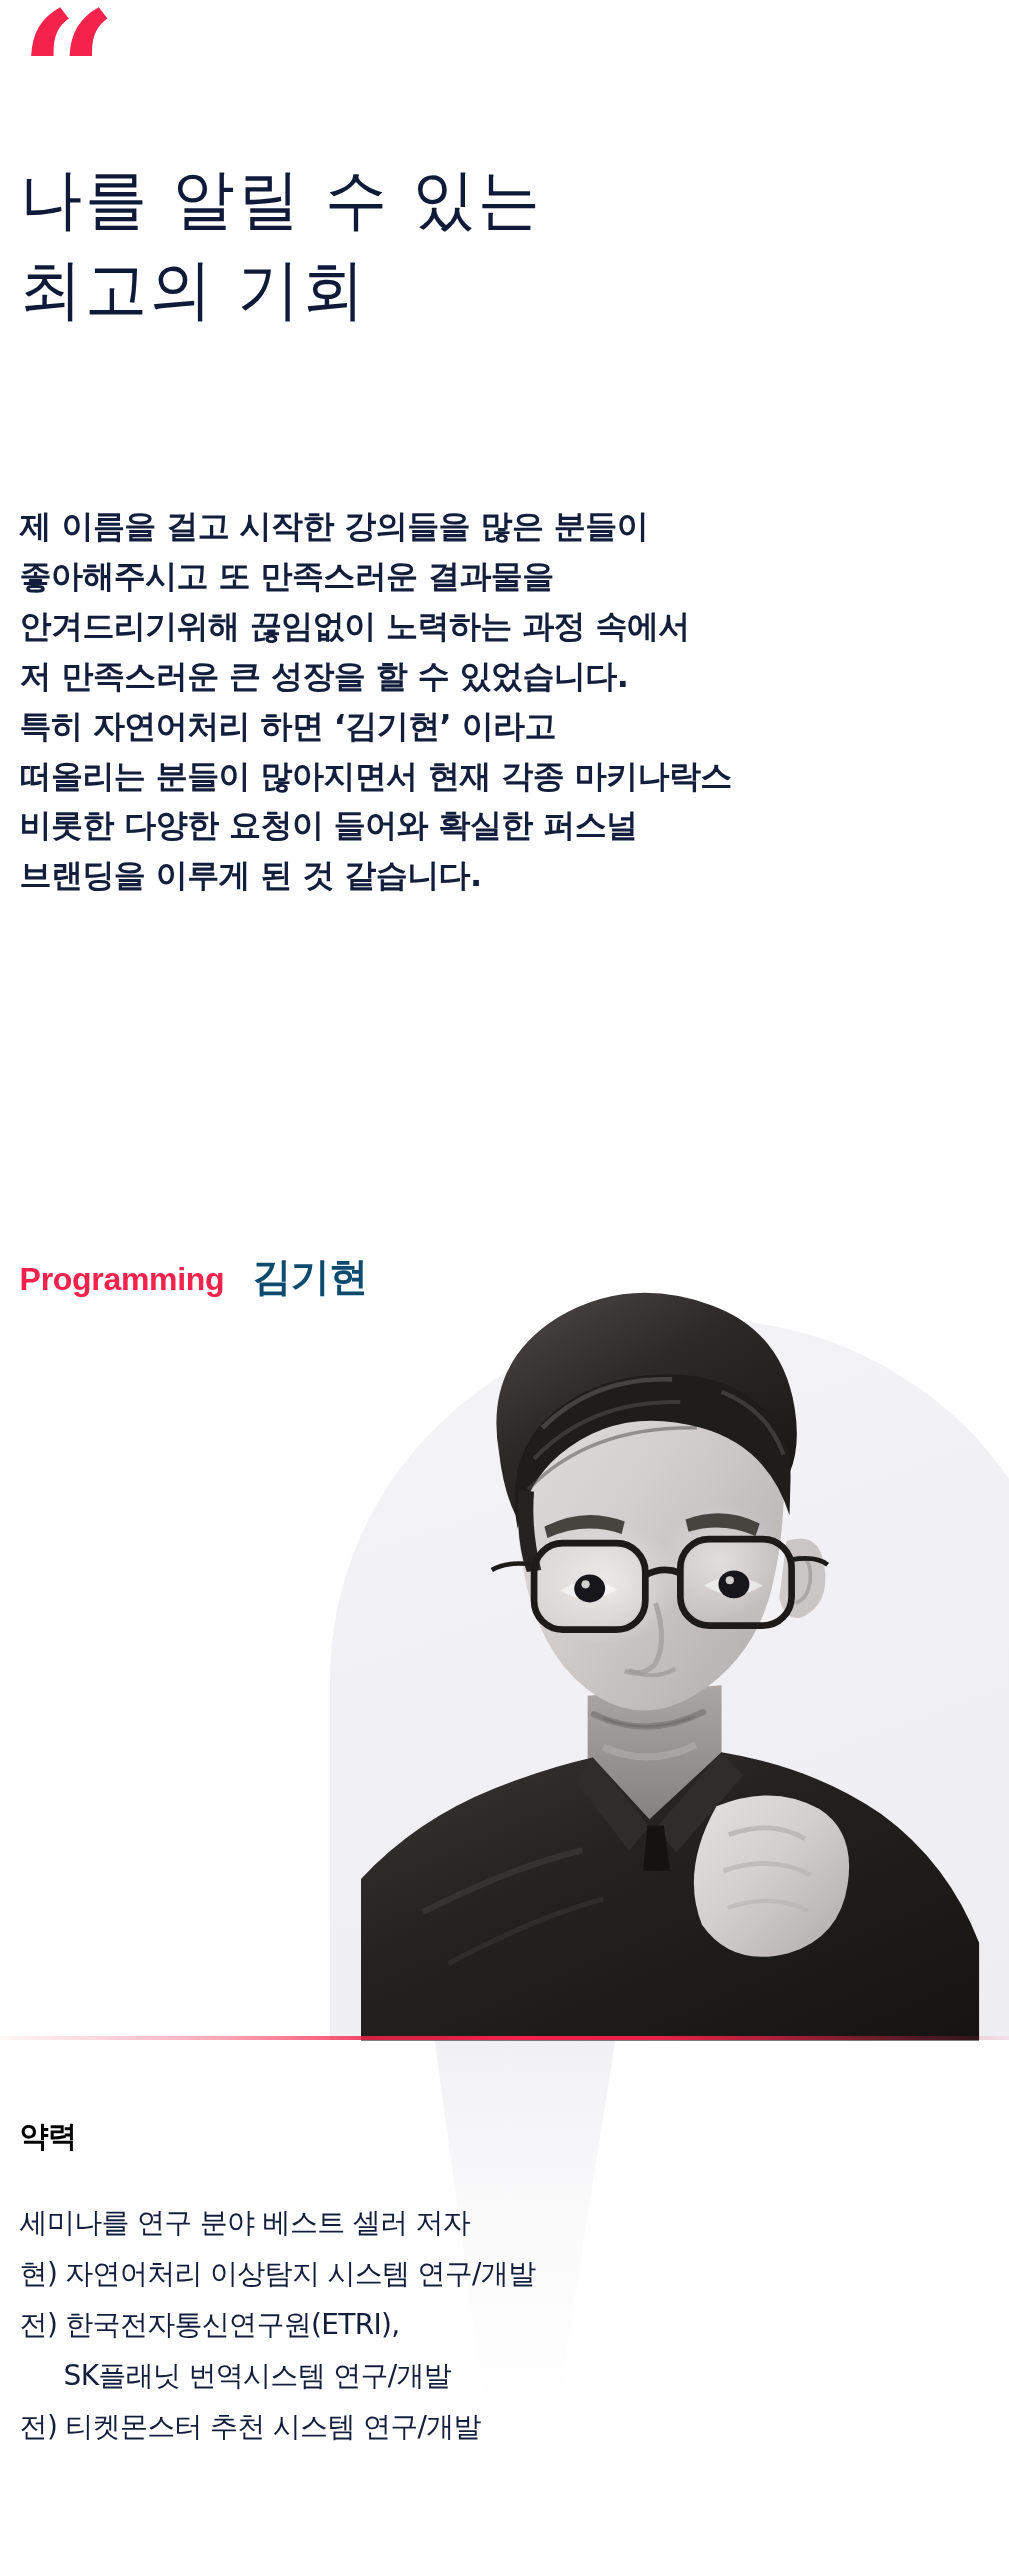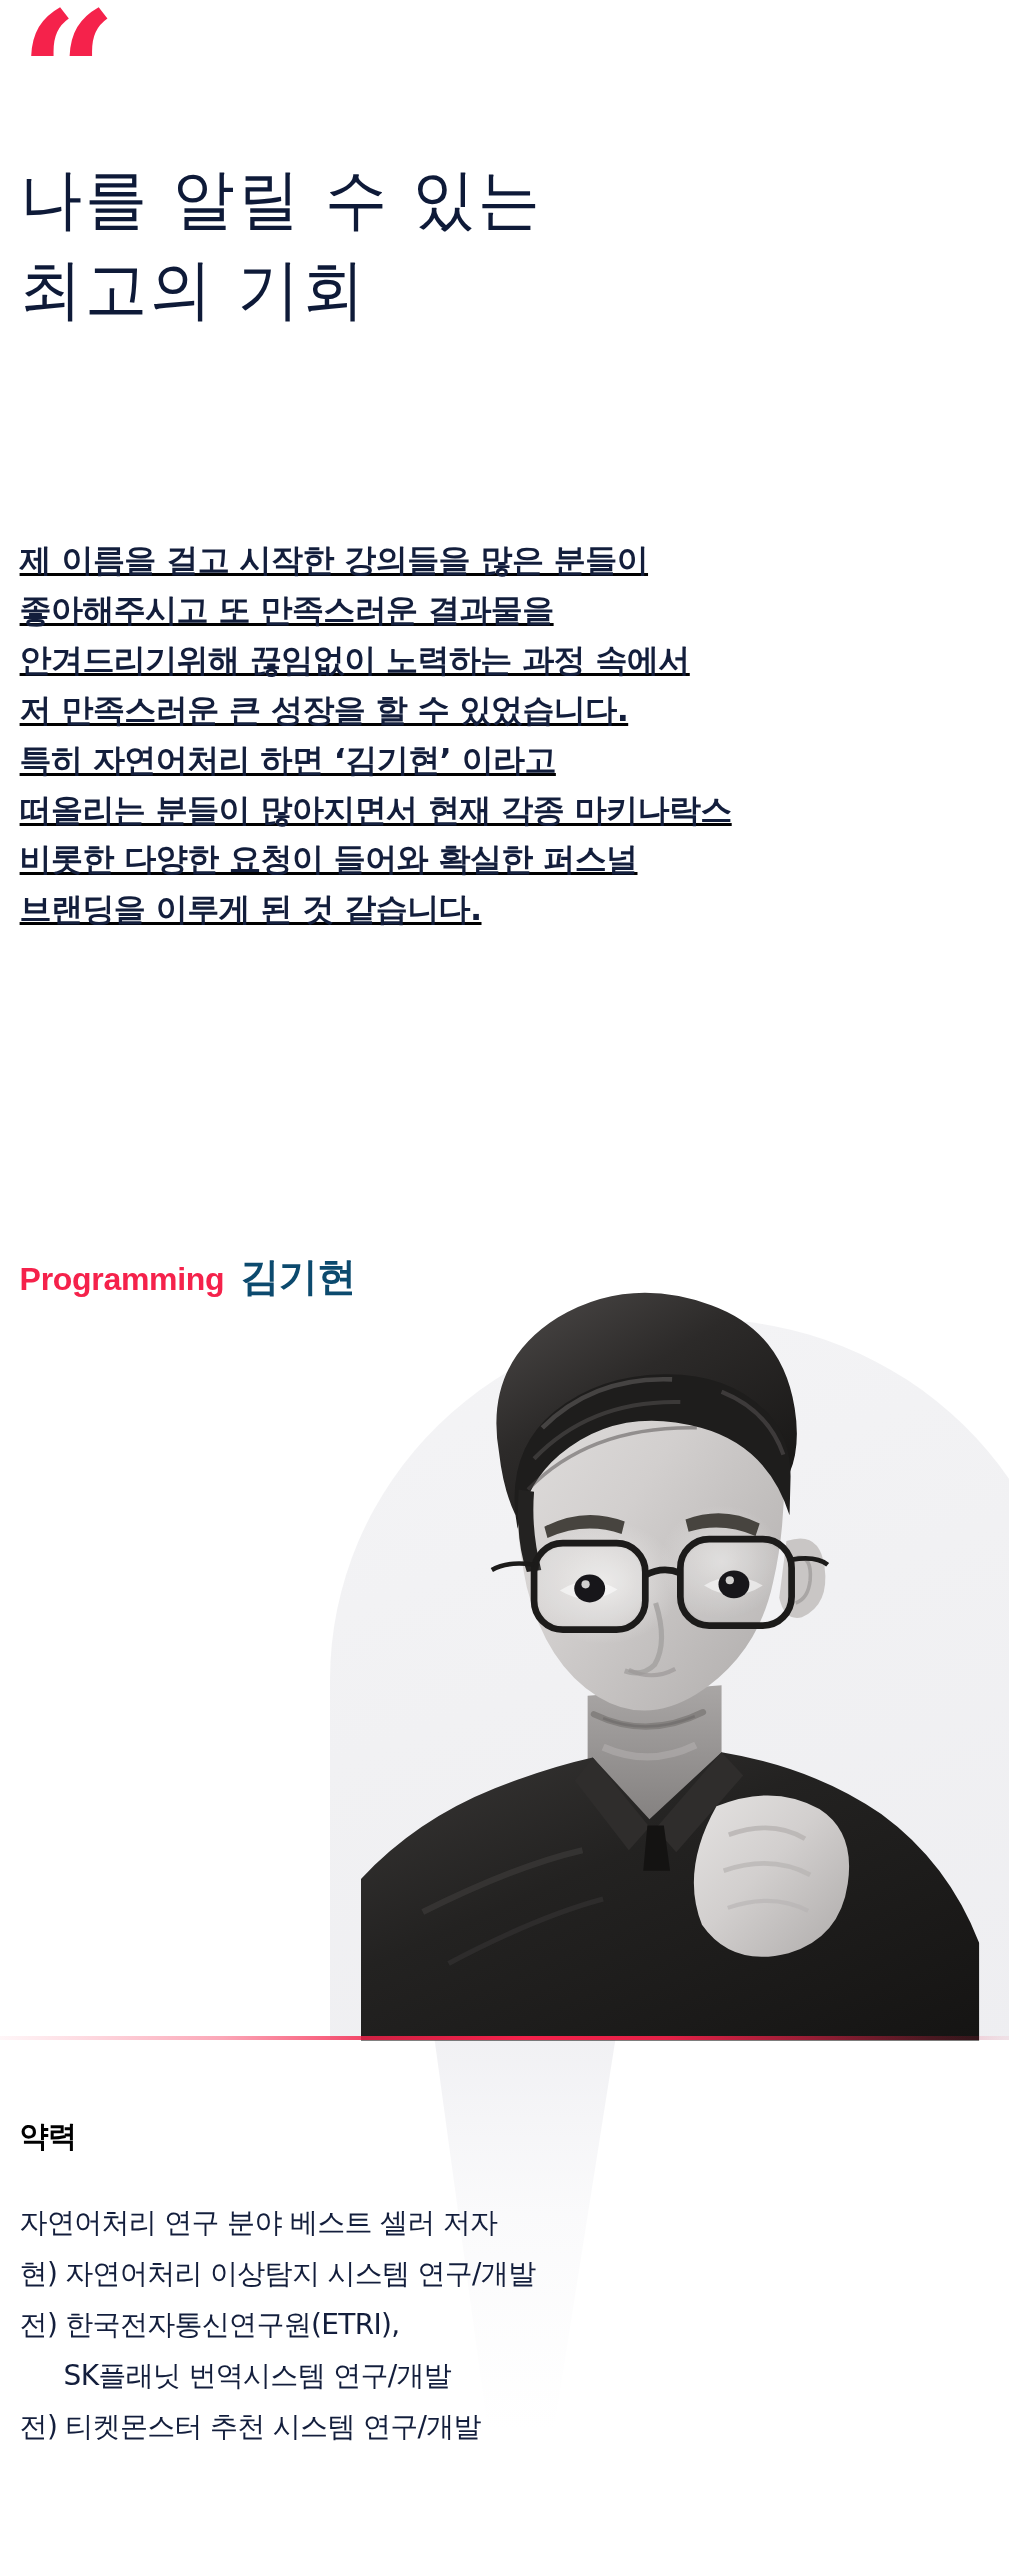--- a/index.html
+++ b/index.html
@@ -76,44 +76,43 @@
     letter-spacing: 3.1px;
     white-space: nowrap;
     transform: scaleX(0.94);
     transform-origin: left center;
   }
 
   
   .quote-body {
     position: absolute;
     left: 19.6px;
-    top: 536px;
+    top: 502px;
     width: 917px;
     z-index: 5;
-    text-decoration: underline;
   }
   .quote-line {
     color: #131E3C;
     font-family: "DejaVu Sans", "Liberation Sans", sans-serif;
     font-size: 32px;
     font-weight: 700;
     line-height: 1.56;
     letter-spacing: -0.6px;
     white-space: nowrap;
   }
 
   
   .byline {
     position: absolute;
     left: 19.6px;
     top: 1257px;
     z-index: 6;
     display: flex;
     align-items: baseline;
-    gap: 16px;
+    gap: 28px;
   }
   .byline-role {
     color: #F5224B;
     font-family: "Liberation Sans", sans-serif;
     font-size: 32px;
     font-weight: 700;
     letter-spacing: -0.3px;
     line-height: 1;
   }
   .byline-name {
@@ -327,21 +326,21 @@
 
         <path d="M470 920 Q560 960 650 916" fill="none" stroke="#b7b4b3" stroke-width="14" opacity="0.5"></path>
       </g>
     </svg>
   </div>
 
   <div class="divider"></div>
 
   <div class="bio">
     <div class="bio-heading">약력</div>
-    <div class="bio-line">자연어처리 연구 분야 베스트 셀러 저자</div>
+    <div class="bio-line">세미나를 연구 분야 베스트 셀러 저자</div>
     <div class="bio-line">현) 자연어처리 이상탐지 시스템 연구/개발</div>
     <div class="bio-line">전) 한국전자통신연구원(ETRI),</div>
     <div class="bio-line indent">SK플래닛 번역시스템 연구/개발</div>
     <div class="bio-line">전) 티켓몬스터 추천 시스템 연구/개발</div>
   </div>
 
 </div>
 
 
 </body></html>

